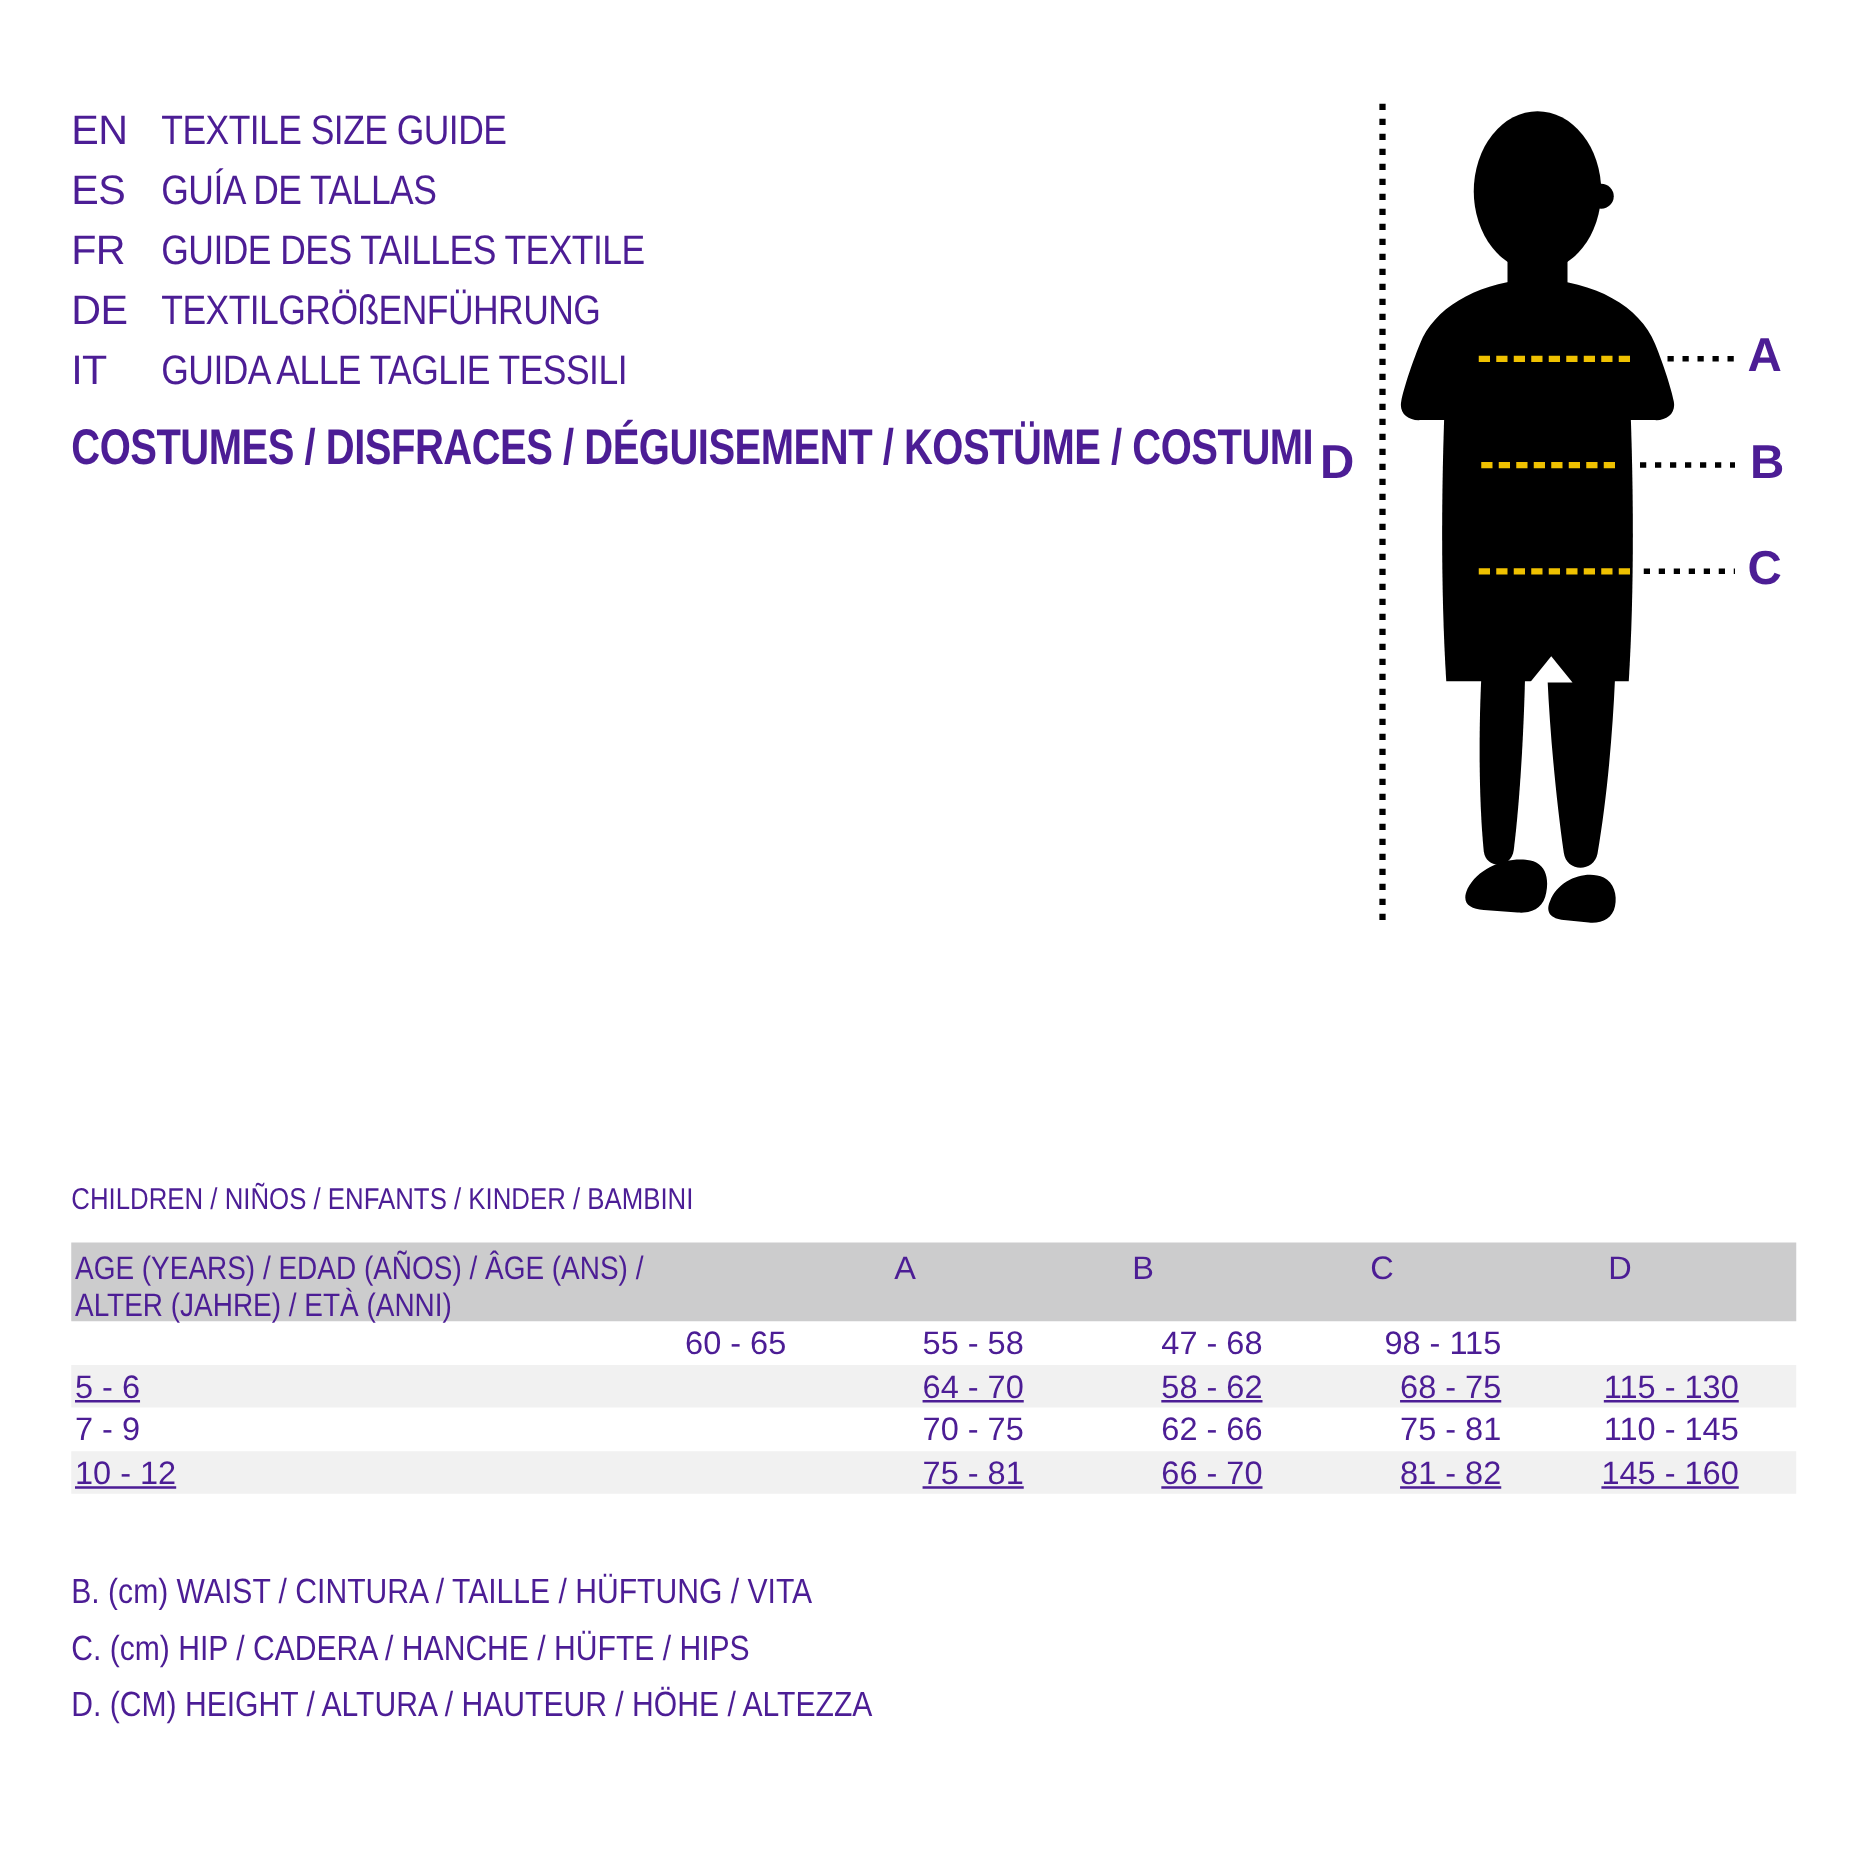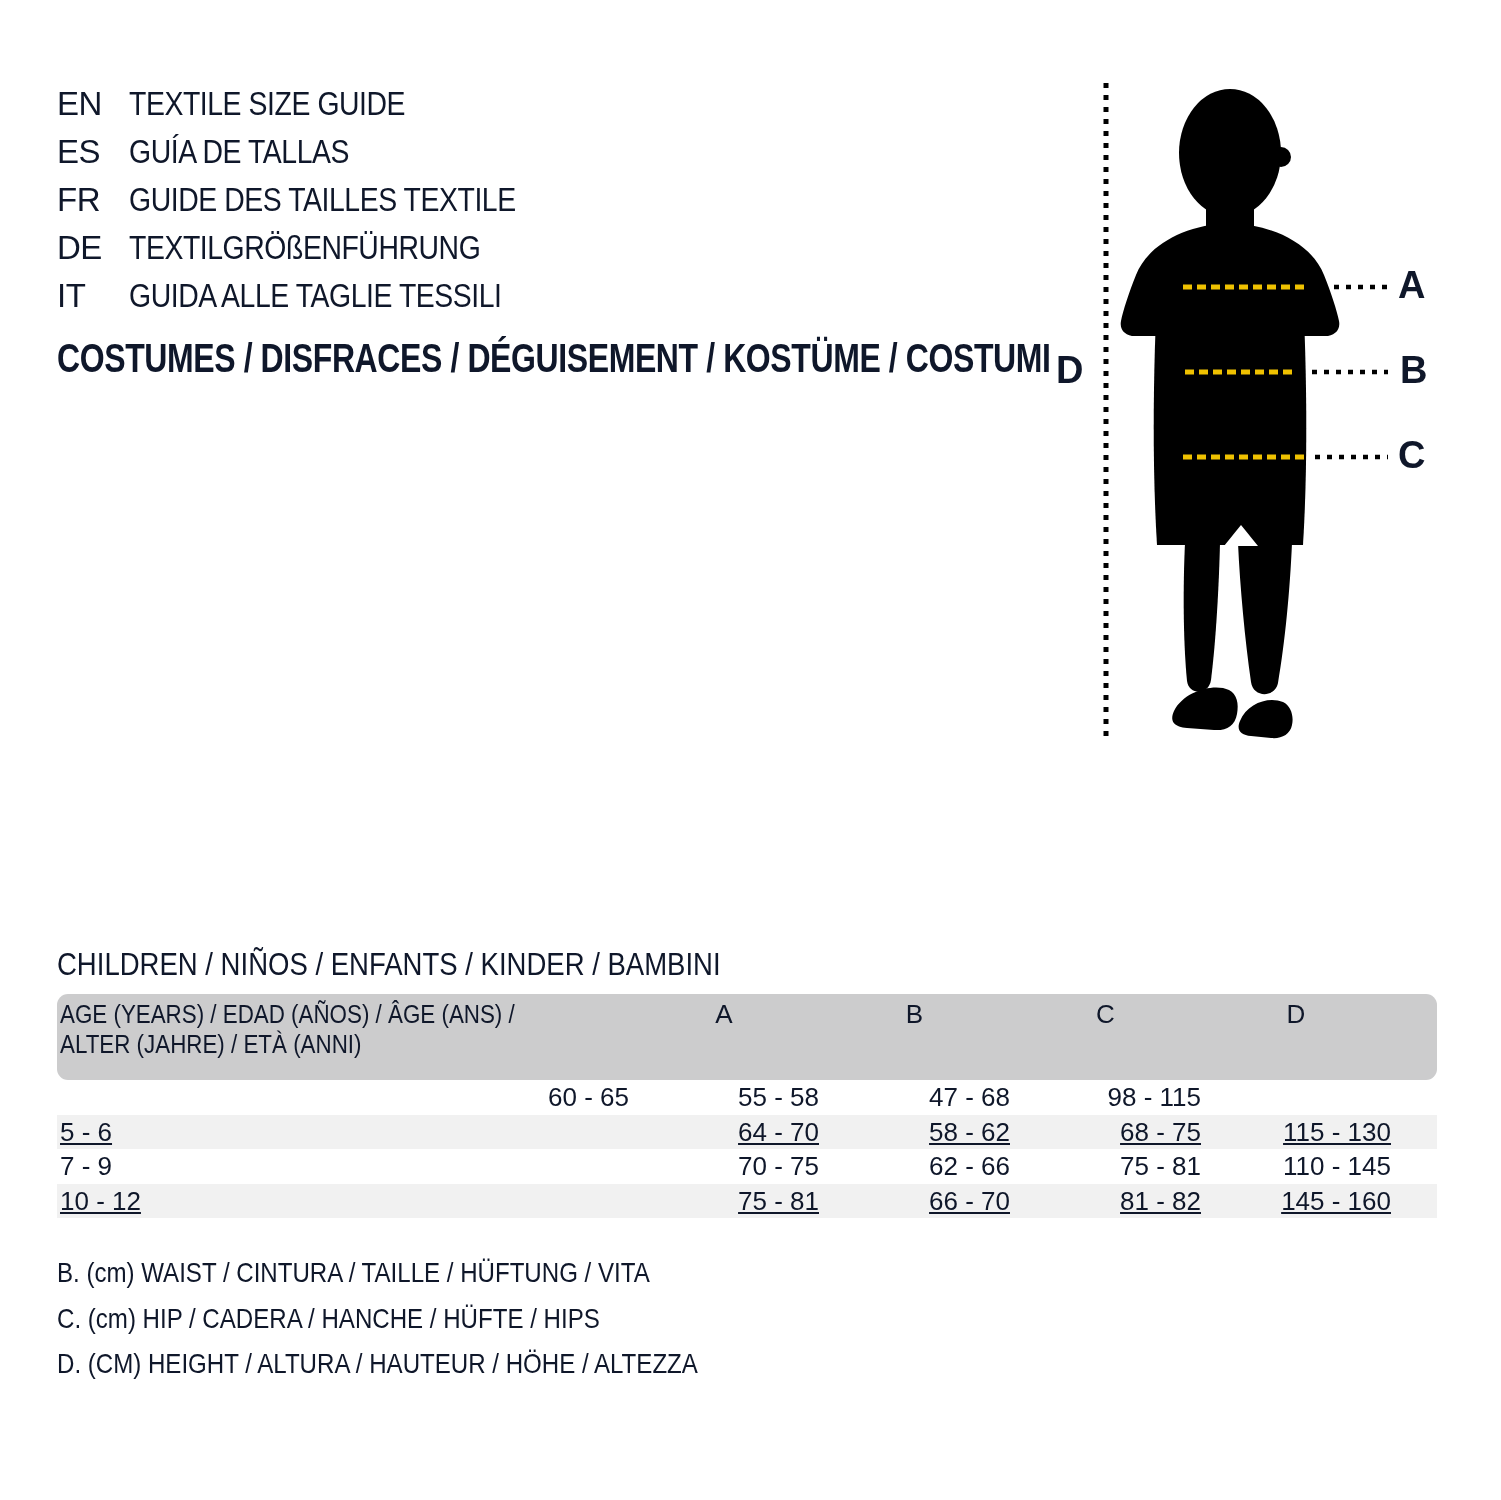--- a/index.html
+++ b/index.html
@@ -2,21 +2,21 @@
 <html><head>
 <meta charset="utf-8">
 <style>
   * { margin:0; padding:0; box-sizing:border-box; }
   html,body { background:#ffffff; }
   .page {
     position:relative;
     width:1501px; height:1500px;
     background:#ffffff;
     font-family:"Liberation Sans", sans-serif;
-    color:#0f172a;
+    color:#4c1d95;
     overflow:hidden;
   }
   .cx { display:inline-block; transform:scaleX(0.86); transform-origin:0 50%; white-space:nowrap; }
 
   
   .lang-block { position:absolute; left:57px; top:80px; }
   .lang-row { display:flex; height:48px; align-items:center; font-size:33px; letter-spacing:-0.5px; }
   .lang-code { width:72px; flex:0 0 72px; }
   .lang-title { white-space:nowrap; }
 
@@ -31,27 +31,26 @@
   .figure-svg { position:absolute; left:1090px; top:75px; }
   .measure-letter {
     position:absolute; font-size:38px; font-weight:700; letter-spacing:-1px;
   }
   .letter-a { left:1398px; top:264px; }
   .letter-b { left:1400px; top:349px; }
   .letter-c { left:1398px; top:434px; }
   .letter-d { left:1056px; top:349px; }
 
   
-  .section-title { position:absolute; left:57px; top:946px; font-size:32px; white-space:nowrap; }
+  .section-title { position:absolute; left:57px; top:946px; font-size:24px; white-space:nowrap; }
   .size-table { position:absolute; left:57px; top:994px; width:1380px; font-size:26px; }
   .thead {
-    background:#cccccd; height:86px;
+    background:#cccccd; height:63px;
     display:grid; grid-template-columns:572px 190px 191px 191px 190px 1fr;
     padding-top:5px;
-    border-radius:11px;
   }
   .thead .age-cell { padding-left:3px; line-height:30px; }
   .thead .col-letter { text-align:center; line-height:30px; }
   .trow {
     height:34.5px; line-height:34.5px;
     display:grid; grid-template-columns:572px 190px 191px 191px 190px 1fr;
   }
   .trow .age-cell { padding-left:3px; }
   .trow .val-cell { text-align:right; }
   .trow.stripe { background:#f1f1f1;text-decoration:underline; }

